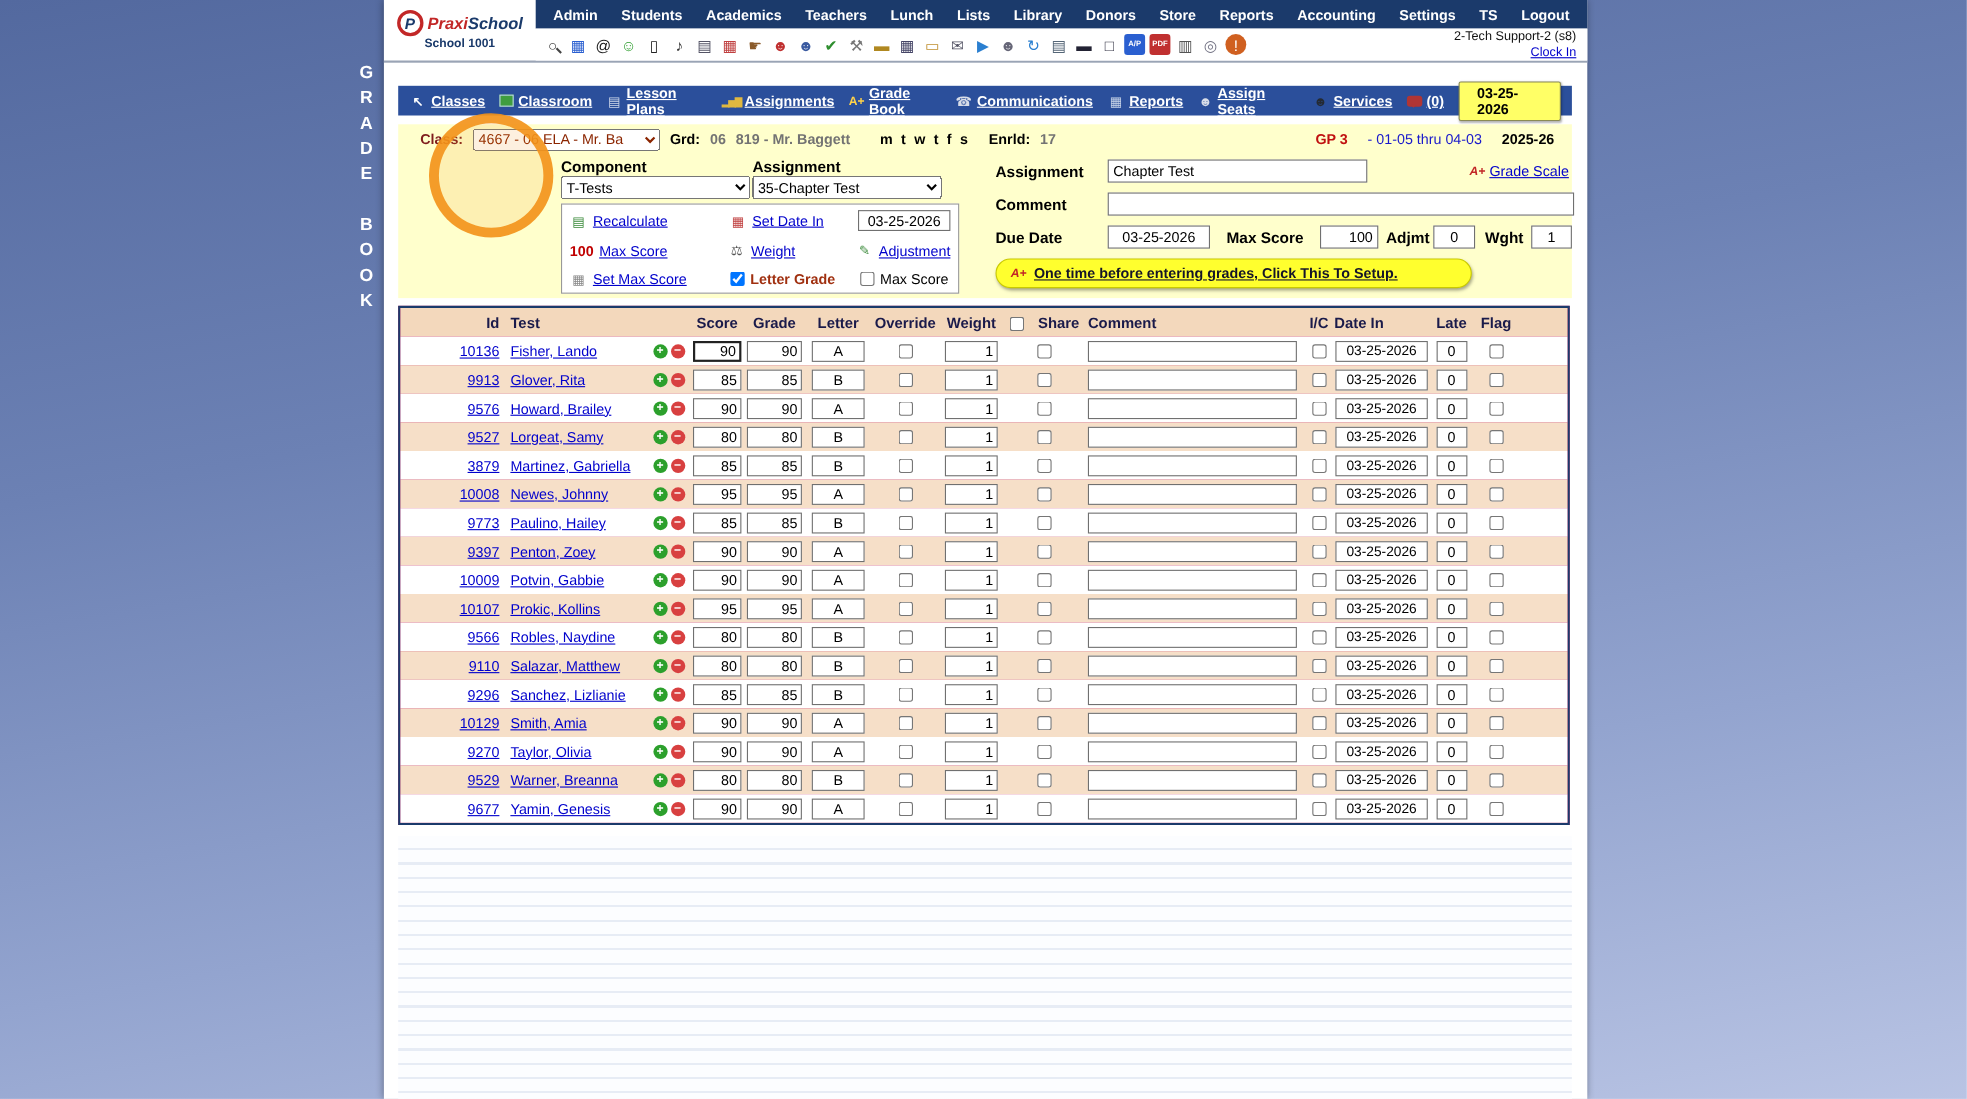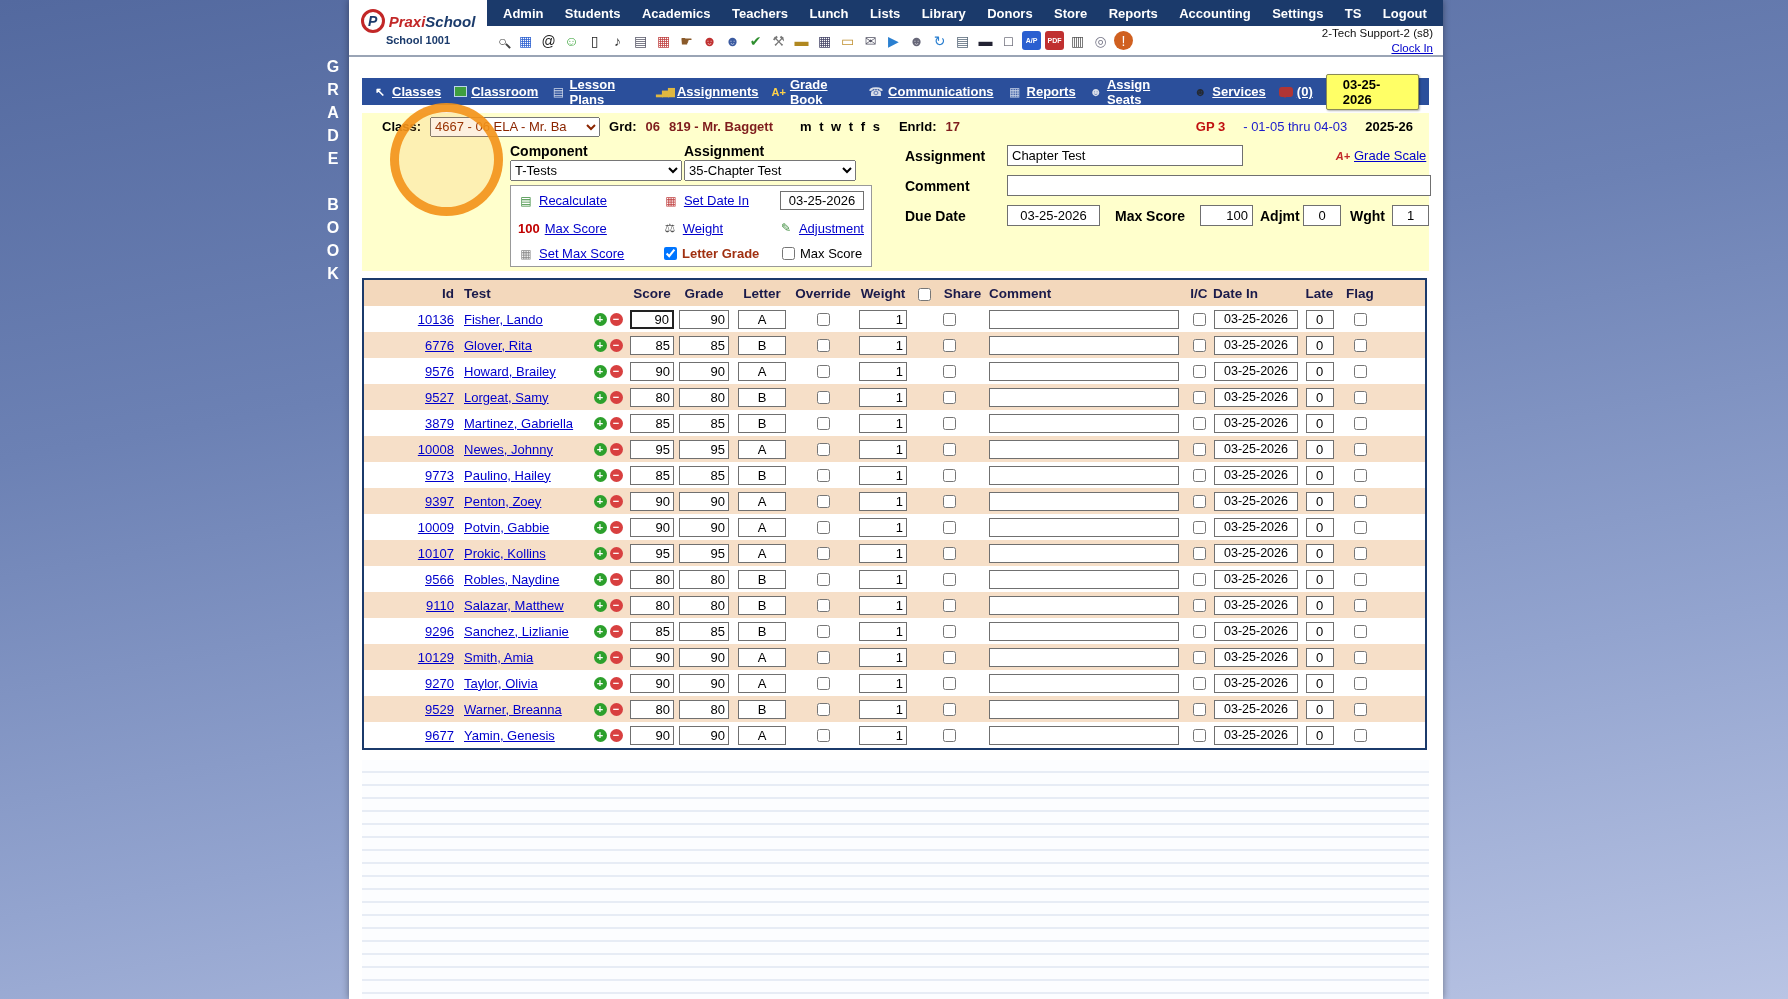--- a/index.html
+++ b/index.html
@@ -61,24 +61,24 @@
   [data-name="assign-seats-icon"]::before { content:"☻"; color:#d8dde8; }
   [data-name="services-icon"]::before { content:"☻"; color:#242a33; }
   [data-name="chat-icon"] { width:14px; height:10px; background:#b03535; border-radius:3px; position:relative; }
   [data-name="chat-icon"]::after { content:""; position:absolute; left:3px; bottom:-4px; border:3px solid transparent; border-top-color:#b03535; }
   .date-badge { margin-left:auto; background:#ffff66; border:1px solid #8a8a55; padding:2px 16px;
     font-weight:bold; font-size:13px; border-radius:2px; color:#000; cursor:pointer; box-shadow:1px 1px 2px rgba(0,0,0,.3); }
 
   
   .yellow-panel { background:#ffffcc; margin-top:8px; }
   .class-bar { display:flex; align-items:center; gap:9px; padding:3px 8px 2px 20px; font-size:13px; height:26px; }
-  .class-bar .lblred { color:#000000; font-weight:bold; }
+  .class-bar .lblred { color:#7f1d1d; font-weight:bold; }
   .class-bar select { width:170px; height:20px; font-size:13px; color:#8b2500; font-family:inherit; }
   .b { font-weight:bold; }
-  .blue { color:#7f1d1d; font-weight:bold; }
+  .blue { color:#737373; font-weight:bold; }
   .days { font-weight:bold; letter-spacing:2px; margin-left:18px; }
   .right-group { margin-left:auto; display:flex; gap:18px; align-items:center; padding-right:8px; }
   .gp { color:#c01010; font-weight:bold; }
   .gprange { color:#1a1acc; }
   .year { font-weight:bold; }
 
   .controls { position:relative; height:132px; font-size:13px; }
   .view-opts { position:absolute; left:16px; top:4px; width:130px; }
   .avg-link { display:flex; align-items:center; gap:5px; margin-bottom:7px; }
   .avg-link a { color:#aa8833; font-weight:bold; }
@@ -391,20 +391,24 @@
         <input class="ctl-input" style="left: 645px; top: 36px; width: 424px;" data-name="assignment-comment-input" value="">
         <div class="ctl-lbl" style="left:543px; top:69px;" data-name="due-date-label">Due Date</div>
         <input class="ctl-input" style="left: 645px; top: 66px; width: 93px; text-align: center;" data-name="due-date-input" value="03-25-2026">
         <div class="ctl-lbl" style="left:753px; top:69px;" data-name="max-score-field-label">Max Score</div>
         <input class="ctl-input" style="left: 838px; top: 66px; width: 53px; text-align: right;" data-name="max-score-field-input" value="100">
         <div class="ctl-lbl" style="left:898px; top:69px;" data-name="adjmt-label">Adjmt</div>
         <input class="ctl-input" style="left: 941px; top: 66px; width: 38px; text-align: center;" data-name="adjmt-input" value="0">
         <div class="ctl-lbl" style="left:988px; top:69px;" data-name="wght-label">Wght</div>
         <input class="ctl-input" style="left: 1030px; top: 66px; width: 37px; text-align: center;" data-name="wght-input" value="1">
 
+        <div class="banner" data-name="setup-banner">
+          <span class="sn-icon" data-name="aplus-icon"></span>
+          <span class="txt" data-name="setup-banner-text">One time before entering grades, Click This To Setup.</span>
+        </div>
 
       </div>
     </div>
 
     <div class="gtable" data-name="grades-table">
       <div class="t-head" data-name="table-header">
         <div class="cell c-id" data-name="header-id">Id</div>
         <div class="cell c-name" data-name="header-name">Test</div>
         <div class="cell"></div>
         <div class="cell c-c" data-name="header-score">Score</div>
@@ -467,21 +471,21 @@
               <input class="tin late" data-name="late-input" value="0" style="">
             </div>
             <div class="cell c-c">
               <input type="checkbox" data-name="flag-checkbox" style="">
             </div>
             <div class="cell"></div>
           </div>
 
           <div class="t-row" data-name="table-row">
             <div class="cell c-id">
-              <a data-name="student-id-link">6776</a>
+              <a data-name="student-id-link">9913</a>
             </div>
             <div class="cell c-name">
               <a data-name="student-name-link">Glover, Rita</a>
             </div>
             <div class="cell c-icons">
               <span class="mini plus" data-name="add-points-icon"></span>
               <span class="mini minus" data-name="subtract-points-icon"></span>
             </div>
             <div class="cell c-c">
               <input class="tin score" data-name="score-input" value="85" style="">

